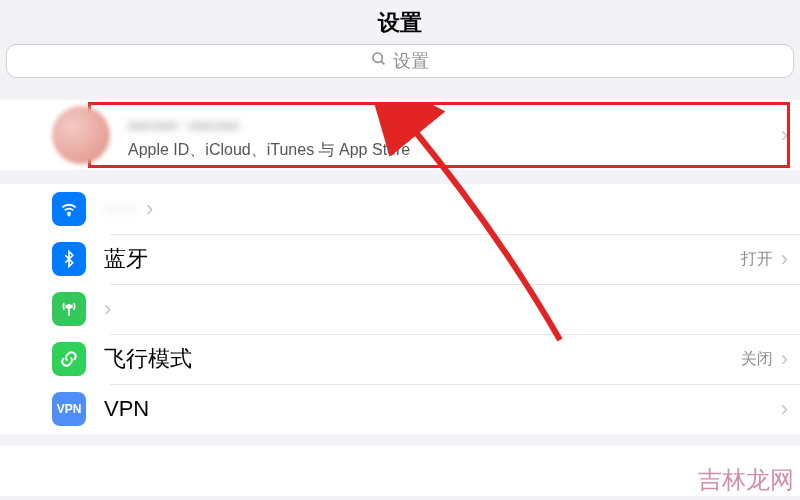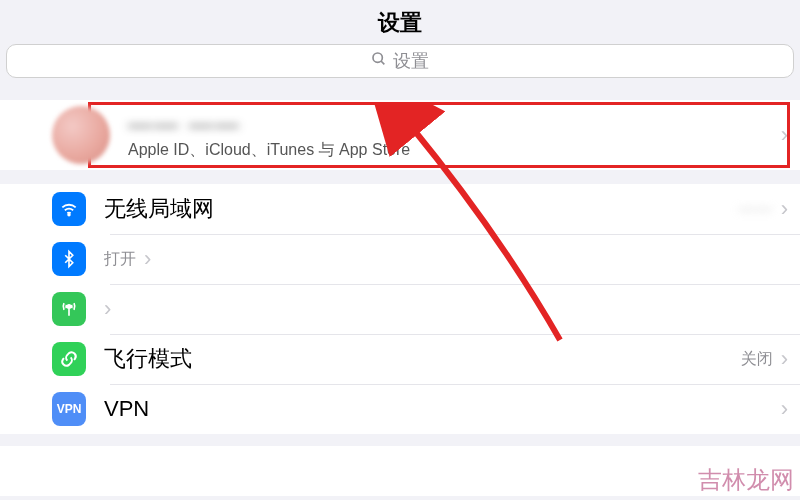--- a/index.html
+++ b/index.html
@@ -204,31 +204,31 @@
 
   <div class="row">
     <div class="icon-box bg-blue">
       <svg width="20" height="20" viewBox="0 0 24 24" fill="none" stroke="#fff" stroke-width="2.2">
           <path d="M4 10a12 12 0 0 1 16 0"></path>
           <path d="M7 13.5a8 8 0 0 1 10 0"></path>
           <path d="M10 17a4 4 0 0 1 4 0"></path>
           <circle cx="12" cy="19" r="1" fill="#fff"></circle>
         </svg>
     </div>
-    <span class="label">无线局域网</span>
     <span class="value blur-val">——</span>
     <span class="chevron">›</span>
   </div>
 
   <div class="row">
     <div class="icon-box bg-blue2">
       <svg width="18" height="20" viewBox="0 0 24 24" fill="none" stroke="#fff" stroke-width="2.2">
           <path d="M7 7l10 10-5 5V2l5 5L7 17"></path>
         </svg>
     </div>
+    <span class="label">蓝牙</span>
     <span class="value">打开</span>
     <span class="chevron">›</span>
   </div>
 
   <div class="row">
     <div class="icon-box bg-green">
       <svg width="20" height="20" viewBox="0 0 24 24" fill="none" stroke="#fff" stroke-width="2">
           <circle cx="12" cy="9" r="2" fill="#fff"></circle>
           <path d="M6 5a9 9 0 0 0 0 8"></path>
           <path d="M18 5a9 9 0 0 1 0 8"></path>

